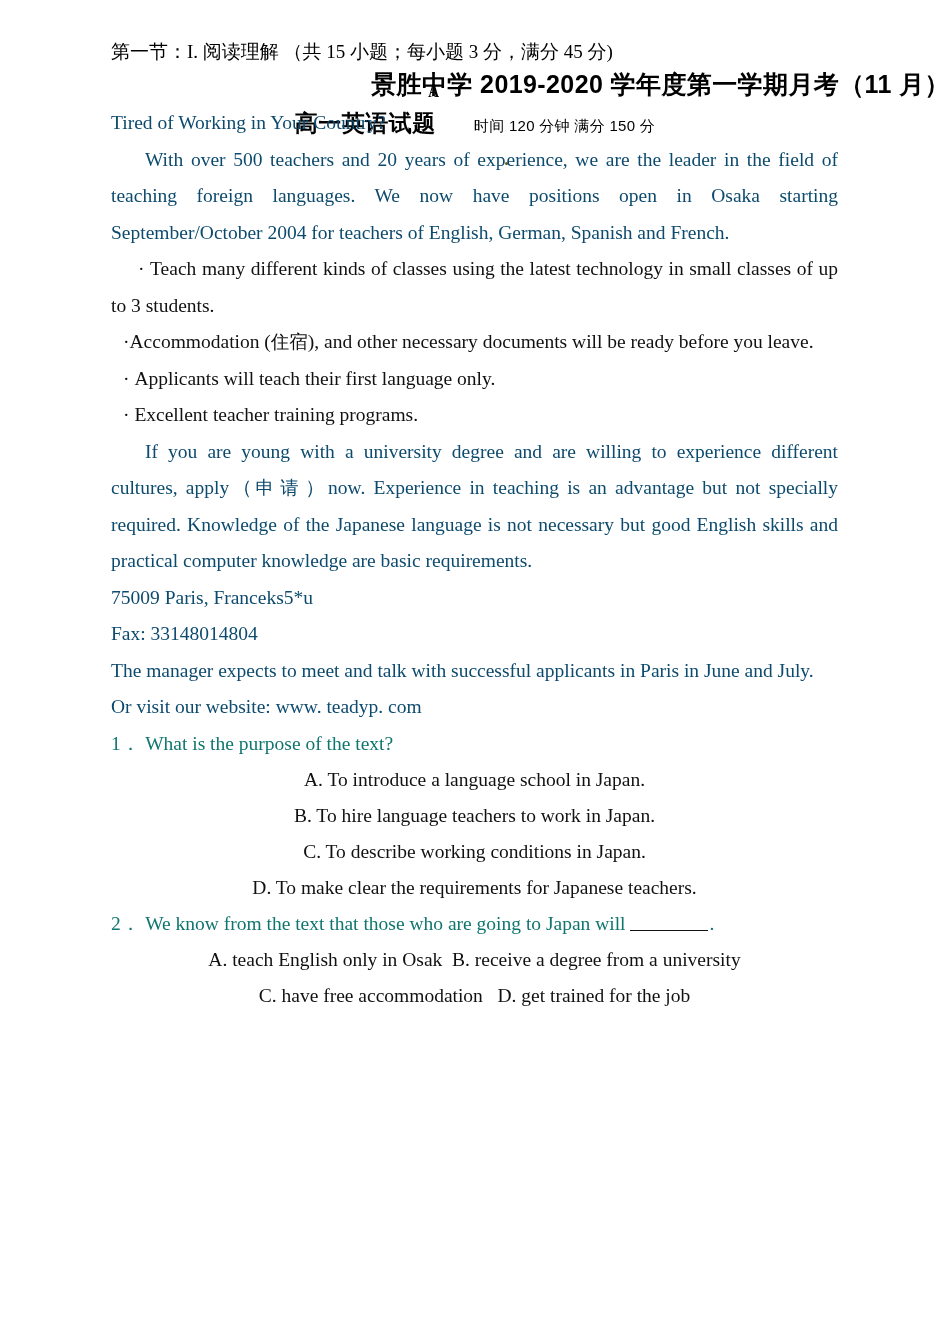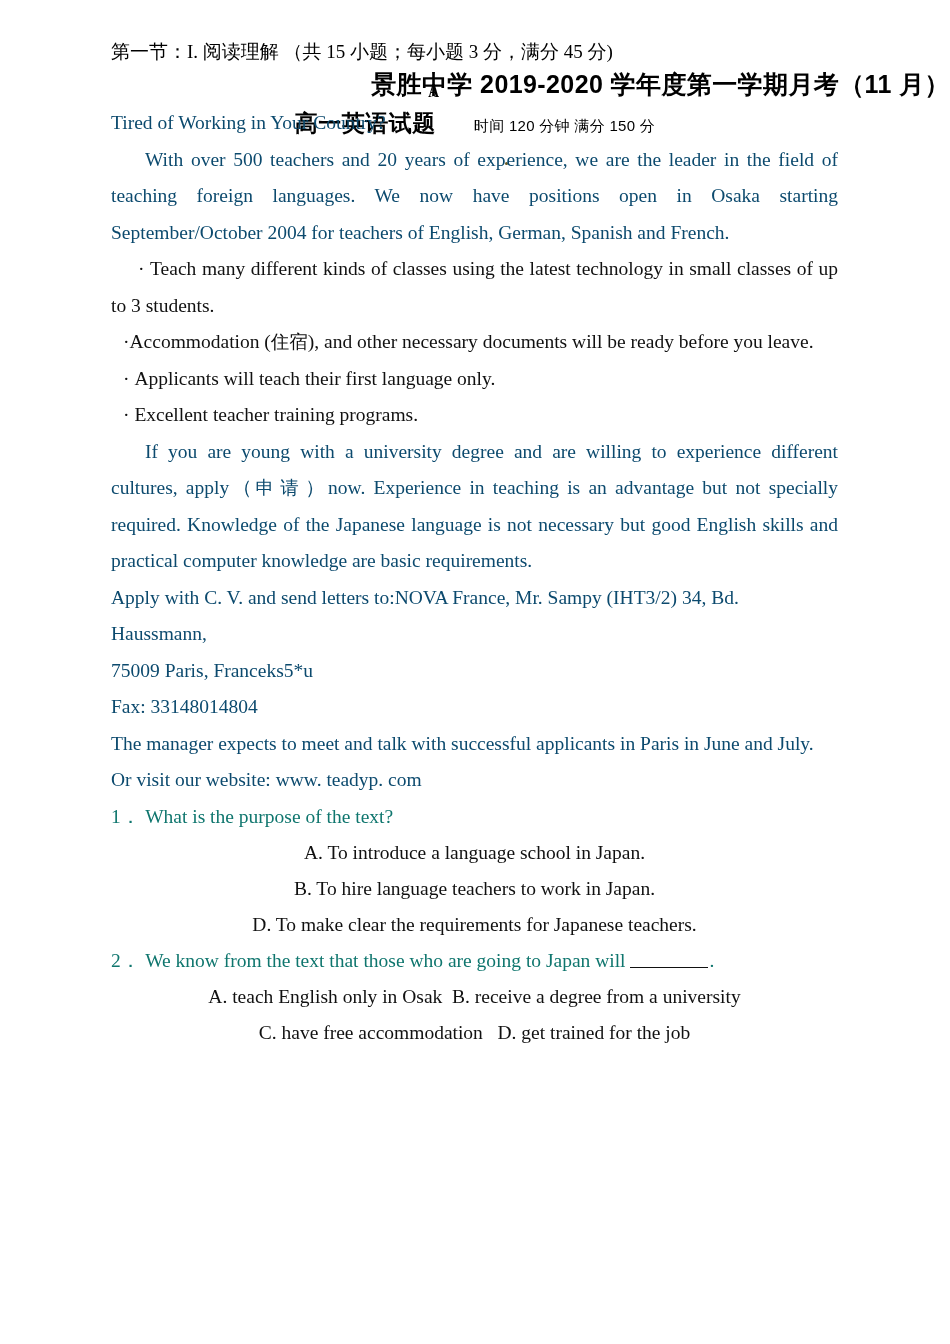--- a/index.html
+++ b/index.html
@@ -208,30 +208,30 @@
     <p class="bullet-line bullet-hang"><span>·</span>&nbsp;<span>Teach many different kinds of classes using the latest technology in small classes of up to 3 students.</span></p>
 
     <p class="bullet-line tight"><span>·</span><span>Accommodation (</span><span class="cjk-inline">住宿</span><span>), and other necessary documents will be ready before you leave.</span></p>
 
     <p class="bullet-line tight"><span>·</span>&nbsp;<span>Applicants will teach their first language only.</span></p>
 
     <p class="bullet-line tight"><span>·</span>&nbsp;<span>Excellent teacher training programs.</span></p>
 
     <p class="para para-justify para-indent para-gap"><span>If you are young with a university degree and are willing to experience different cultures, apply（</span><span class="cjk-spaced">申请</span><span>）now. Experience in teaching is an advantage but not specially required. Knowledge of the Japanese language is not necessary but good English skills and practical computer knowledge are basic requirements.</span></p>
 
-    <p class="para">Apply with C. V. and send letters to:NOVA France, Mr. Sampy (IHT3/2) 34, Bd. Haussmann,</p>
     <p class="para">75009 Paris, Franceks5*u</p>
     <p class="para">Fax: 33148014804</p>
     <p class="para">The manager expects to meet and talk with successful applicants in Paris in June and July.</p>
     <p class="para">Or visit our website: www. teadyp. com</p>
 
     <p class="question question-stem"><span>1．</span>&nbsp;<span>What is the purpose of the text?</span></p>
 
     <p class="opt">A. To introduce a language school in Japan.</p>
     <p class="opt">B. To hire language teachers to work in Japan.</p>
+    <p class="opt">C. To describe working conditions in Japan.</p>
     <p class="opt">D. To make clear the requirements for Japanese teachers.</p>
 
     <p class="question question-stem"><span>2．</span>&nbsp;<span>We know from the text that those who are going to Japan will</span><span class="blank-rule"></span><span>.</span></p>
 
     <p class="opt">A. teach English only in Osak  B. receive a degree from a university</p>
     <p class="opt">C. have free accommodation   D. get trained for the job</p>
 
   </div>
 </div>
 

